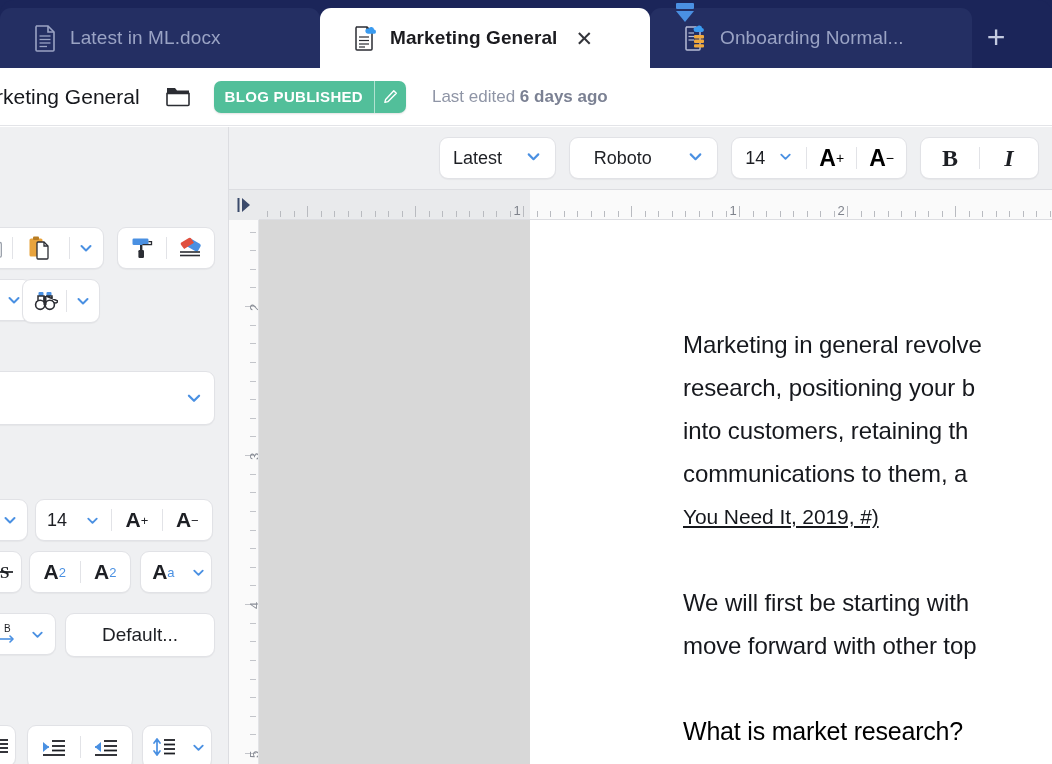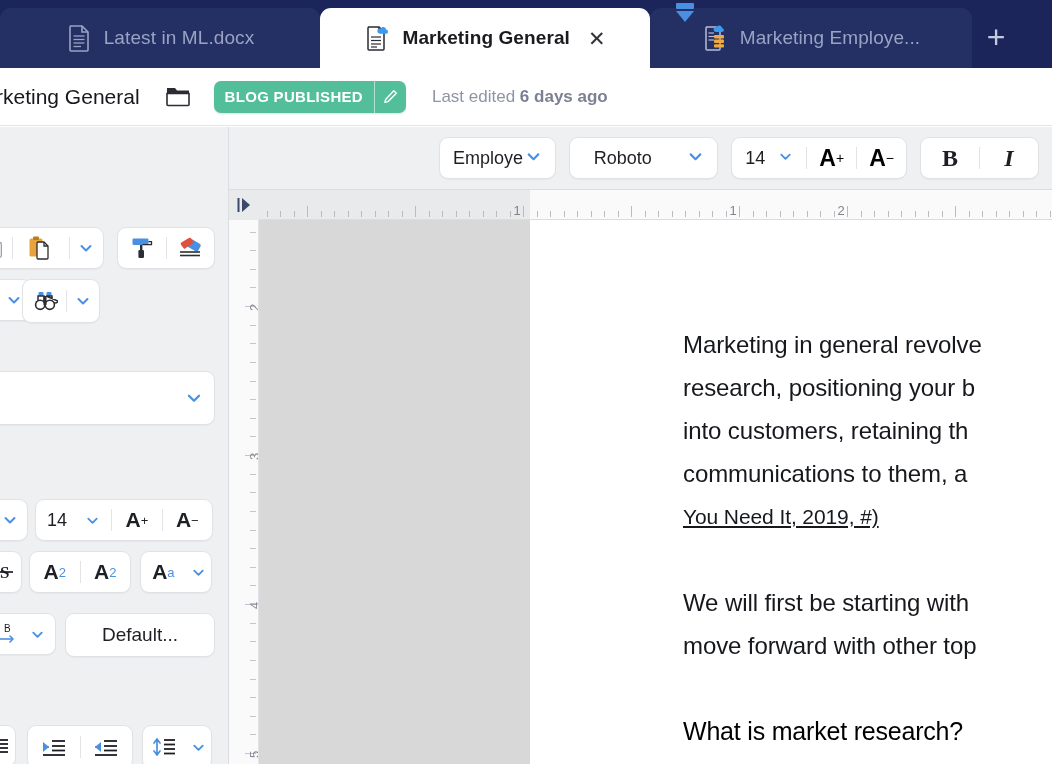--- a/index.html
+++ b/index.html
@@ -22,21 +22,20 @@
     position: absolute; top: 0; left: 0; width: 1052px; height: 68px;
     background: #1b2559;
     border-top-left-radius: 14px; border-top-right-radius: 14px;
   }
   .tab {
     position: absolute; top: 8px; height: 60px;
     display: flex; align-items: center;
     border-radius: 11px 11px 0 0;
     padding: 0 32px;
     cursor: pointer;
-    justify-content: center;
   }
   .tab.inactive { background: #242f63; }
   .tab.inactive .tab-label { color: #9aa3c4; }
   .tab.active { background: #ffffff; box-shadow: 0 0 0 0 transparent; }
   .tab.active .tab-label { color: #1b1b1f; font-weight: 600; }
   .tab-label {
     font-size: 19px; letter-spacing: .1px;
     white-space: nowrap; overflow: hidden;
   }
   .tab-ico { width: 26px; height: 28px; margin-right: 12px; flex: 0 0 auto; position: relative; }
@@ -234,21 +233,21 @@
             <line x1="6.5" y1="9" x2="12" y2="9"></line>
             <line x1="6.5" y1="12.5" x2="12" y2="12.5"></line>
             <line x1="6.5" y1="16" x2="12" y2="16"></line>
           </g>
           <rect x="12" y="11" width="10" height="3.4" rx="1" fill="#f0a93c"></rect>
           <rect x="12" y="15.6" width="10" height="3.4" rx="1" fill="#f0a93c"></rect>
           <rect x="12" y="20.2" width="10" height="3.4" rx="1" fill="#f0a93c"></rect>
           <path d="M14.5 3a3 3 0 0 1 5.6 1.1 2 2 0 0 1 -.4 4h-5.4a2.5 2.5 0 0 1 -.3 -5.1z" fill="#3a9bf0"></path>
         </svg>
       </span>
-      <span class="tab-label">Marketing Employe...</span>
+      <span class="tab-label">Onboarding Normal...</span>
     </div>
 
     <div class="newtab">
       <span>+</span>
     </div>
   </div>
 
   <div class="crumbbar">
     <span class="doc-title">rketing General</span>
 
@@ -491,21 +490,21 @@
           </svg>
       </span>
     </div>
   </div>
 
   <div class="editor"></div>
 
   <div class="toptoolbar">
     <div class="tgrp" style="margin-left:210px; width:142px;">
       <span class="tsel" style="width:100%;">
-        <span class="v">Employe</span>
+        <span class="v">Latest</span>
         <span>
           <svg width="17" height="17" viewBox="0 0 16 16">
               <path d="M3.5 6 L8 10.5 L12.5 6" fill="none" stroke="#4a90e2" stroke-width="2" stroke-linecap="round" stroke-linejoin="round"></path>
             </svg>
         </span>
       </span>
     </div>
 
     <div class="tgrp" style="width:182px;">
       <span class="tsel" style="width:100%;padding-left:24px;">

